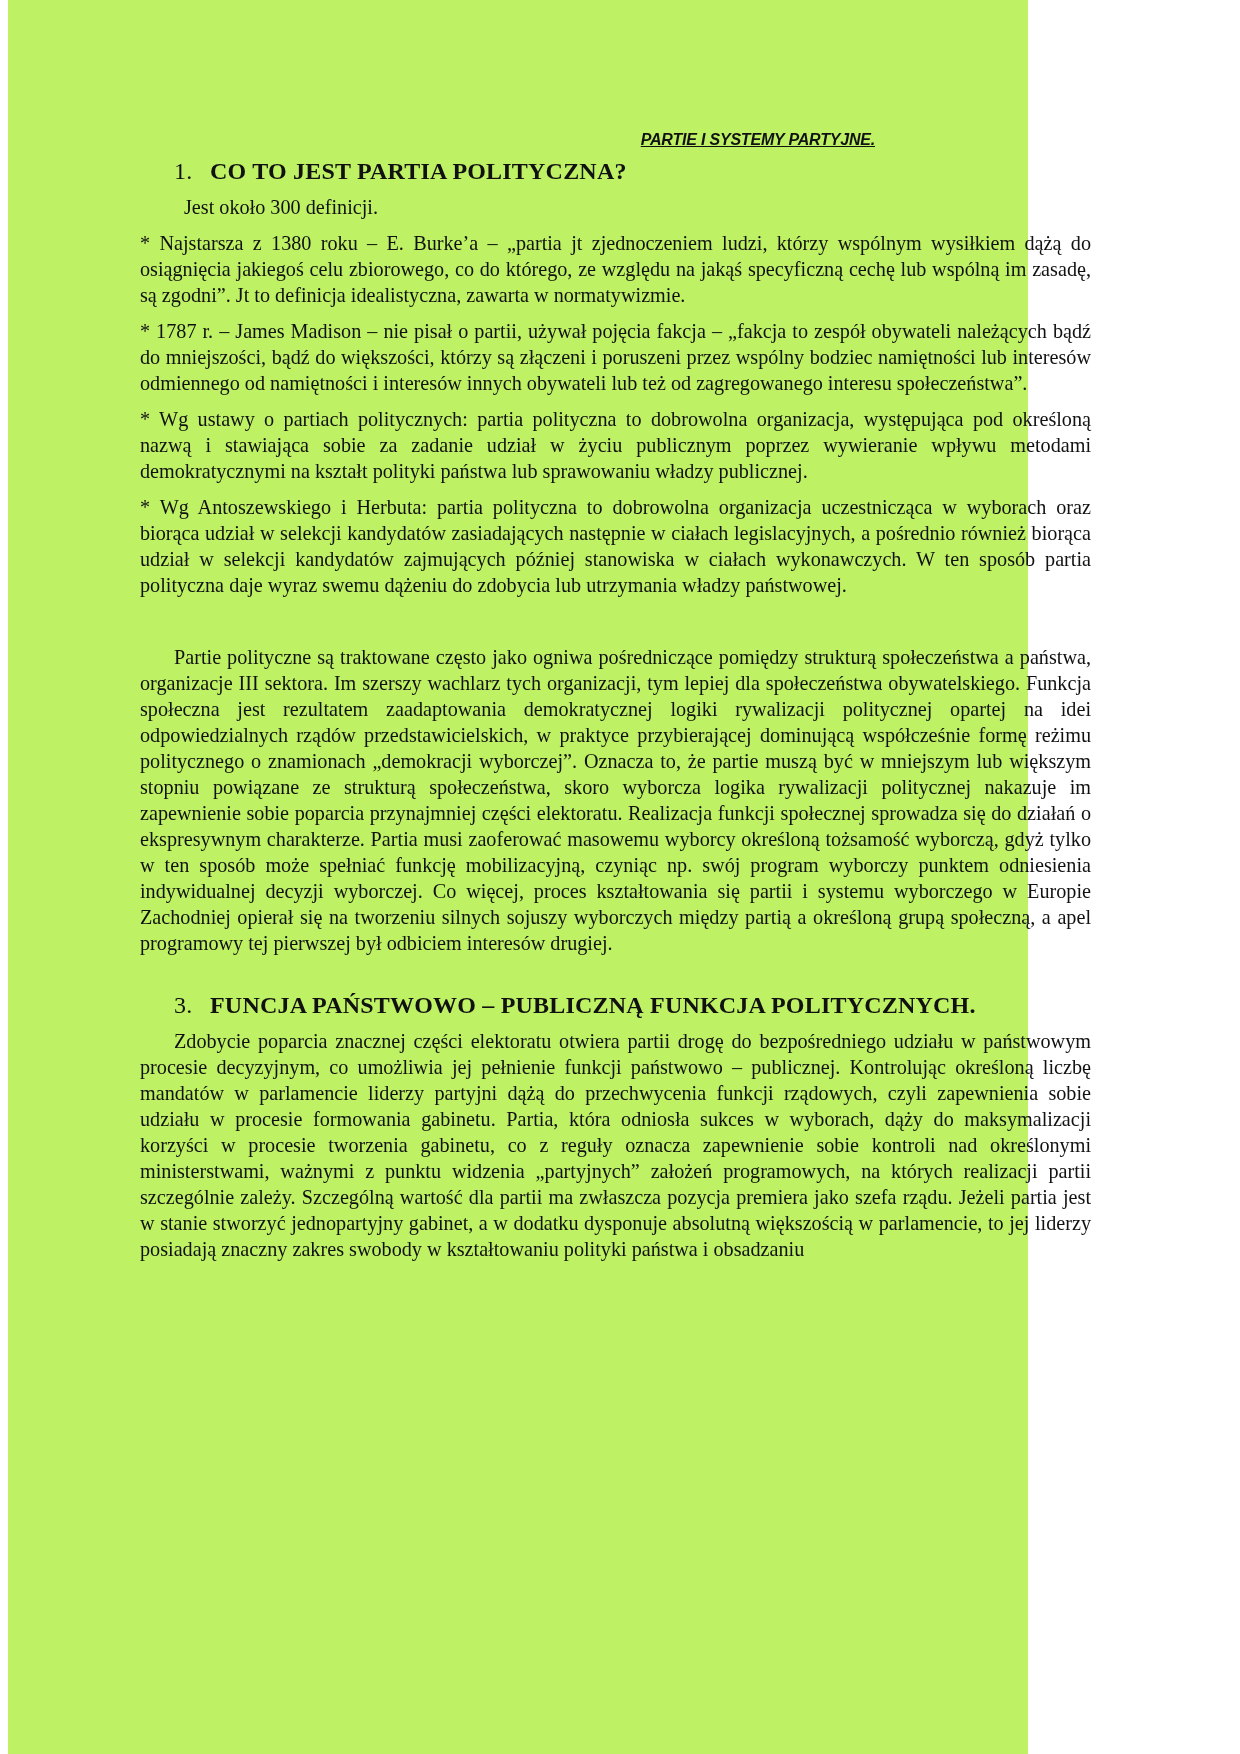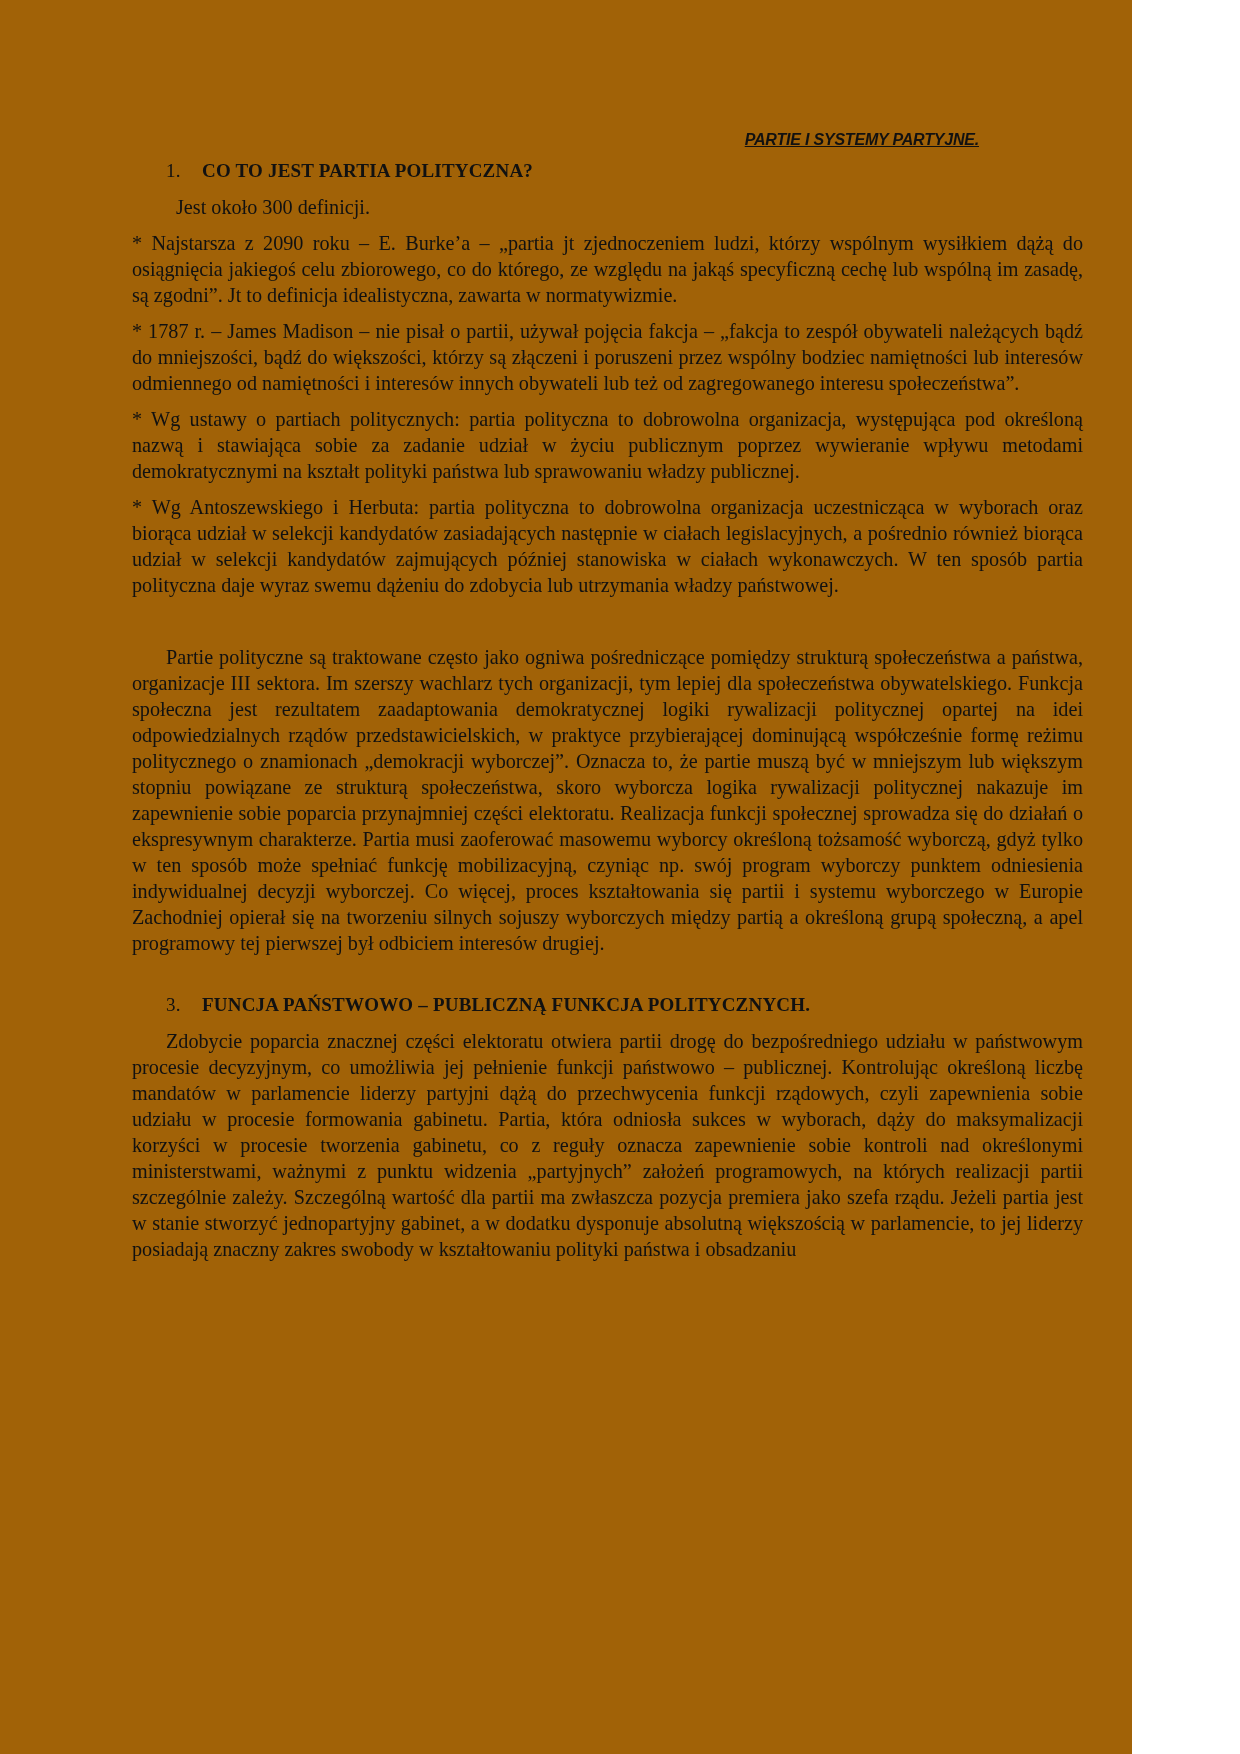--- a/index.html
+++ b/index.html
@@ -1,53 +1,53 @@
 <!DOCTYPE html>
 <html><head>
 <meta charset="utf-8">
 <style>
   html, body { margin: 0; padding: 0; background: #ffffff; }
   body { width: 1240px; height: 1754px; position: relative; overflow: hidden; }
   .page {
-    position: absolute; left: 0; top: 0; width: 1132px; height: 1754px; background: #a16207;
+    position: absolute; left: 8px; top: 0; width: 1020px; height: 1754px; background: #bef264;
     font-family: "Liberation Serif", "DejaVu Serif", serif; color: #111;
   }
   .header-title {
     position: absolute; top: 131px; right: 153px;
     font-family: "Liberation Sans", "DejaVu Sans", sans-serif;
     font-weight: bold; font-style: italic; font-size: 16px;
     text-decoration: underline; letter-spacing: -0.2px; color: #111;
   }
   .body {
     position: absolute; left: 148px; top: 158px; width: 945px;
     font-size: 20.2px; line-height: 26px;
   }
   .heading {
-    font-weight: bold; font-size: 19px; margin: 0; letter-spacing: 0.2px;
+    font-weight: bold; font-size: 24px; margin: 0; letter-spacing: 0.2px;
   }
   .heading .num { display: inline-block; width: 36px; padding-left: 18px; font-weight: normal; }
   p { margin: 10px; text-align: justify; }
   p.indent { text-indent: 18px; }
   p.first-indent { padding-left: 18px; }
   .spacer { height: 26px; }
 </style>
 </head>
 <body>
 
 <div class="page">
   <div class="header-title">PARTIE I SYSTEMY PARTYJNE.</div>
 
   <div class="body">
 
     <section>
       <div class="heading">
         <span class="num">1.</span><span>CO TO JEST PARTIA POLITYCZNA?</span>
       </div>
       <p class="first-indent" style="padding-left:18px">Jest około 300 definicji.</p>
-      <p style="margin-left:-16px">* Najstarsza z 2090 roku – E. Burke’a – „partia jt zjednoczeniem ludzi, którzy wspólnym wysiłkiem dążą do osiągnięcia jakiegoś celu zbiorowego, co do którego, ze względu na jakąś specyficzną cechę lub wspólną im zasadę, są zgodni”. Jt to definicja idealistyczna, zawarta w normatywizmie.</p>
+      <p style="margin-left:-16px">* Najstarsza z 1380 roku – E. Burke’a – „partia jt zjednoczeniem ludzi, którzy wspólnym wysiłkiem dążą do osiągnięcia jakiegoś celu zbiorowego, co do którego, ze względu na jakąś specyficzną cechę lub wspólną im zasadę, są zgodni”. Jt to definicja idealistyczna, zawarta w normatywizmie.</p>
       <p style="margin-left:-16px">* 1787 r. – James Madison – nie pisał o partii, używał pojęcia fakcja – „fakcja to zespół obywateli należących bądź do mniejszości, bądź do większości, którzy są złączeni i poruszeni przez wspólny bodziec namiętności lub interesów odmiennego od namiętności i interesów innych obywateli lub też od zagregowanego interesu społeczeństwa”.</p>
       <p style="margin-left:-16px">* Wg ustawy o partiach politycznych: partia polityczna to dobrowolna organizacja, występująca pod określoną nazwą i stawiająca sobie za zadanie udział w życiu publicznym poprzez wywieranie wpływu metodami demokratycznymi na kształt polityki państwa lub sprawowaniu władzy publicznej.</p>
       <p style="margin-left:-16px">* Wg Antoszewskiego i Herbuta: partia polityczna to dobrowolna organizacja uczestnicząca w wyborach oraz biorąca udział w selekcji kandydatów zasiadających następnie w ciałach legislacyjnych, a pośrednio również biorąca udział w selekcji kandydatów zajmujących później stanowiska w ciałach wykonawczych. W ten sposób partia polityczna daje wyraz swemu dążeniu do zdobycia lub utrzymania władzy państwowej.</p>
     </section>
 
     <div class="spacer"></div>
 
     <section>
       <p class="indent" style="margin-left:-16px; text-indent:34px">Partie polityczne są traktowane często jako ogniwa pośredniczące pomiędzy strukturą społeczeństwa a państwa, organizacje III sektora. Im szerszy wachlarz tych organizacji, tym lepiej dla społeczeństwa obywatelskiego. Funkcja społeczna jest rezultatem zaadaptowania demokratycznej logiki rywalizacji politycznej opartej na idei odpowiedzialnych rządów przedstawicielskich, w praktyce przybierającej dominującą współcześnie formę reżimu politycznego o znamionach „demokracji wyborczej”. Oznacza to, że partie muszą być w mniejszym lub większym stopniu powiązane ze strukturą społeczeństwa, skoro wyborcza logika rywalizacji politycznej nakazuje im zapewnienie sobie poparcia przynajmniej części elektoratu. Realizacja funkcji społecznej sprowadza się do działań o ekspresywnym charakterze. Partia musi zaoferować masowemu wyborcy określoną tożsamość wyborczą, gdyż tylko w ten sposób może spełniać funkcję mobilizacyjną, czyniąc np. swój program wyborczy punktem odniesienia indywidualnej decyzji wyborczej. Co więcej, proces kształtowania się partii i systemu wyborczego w Europie Zachodniej opierał się na tworzeniu silnych sojuszy wyborczych między partią a określoną grupą społeczną, a apel programowy tej pierwszej był odbiciem interesów drugiej.</p>
     </section>

